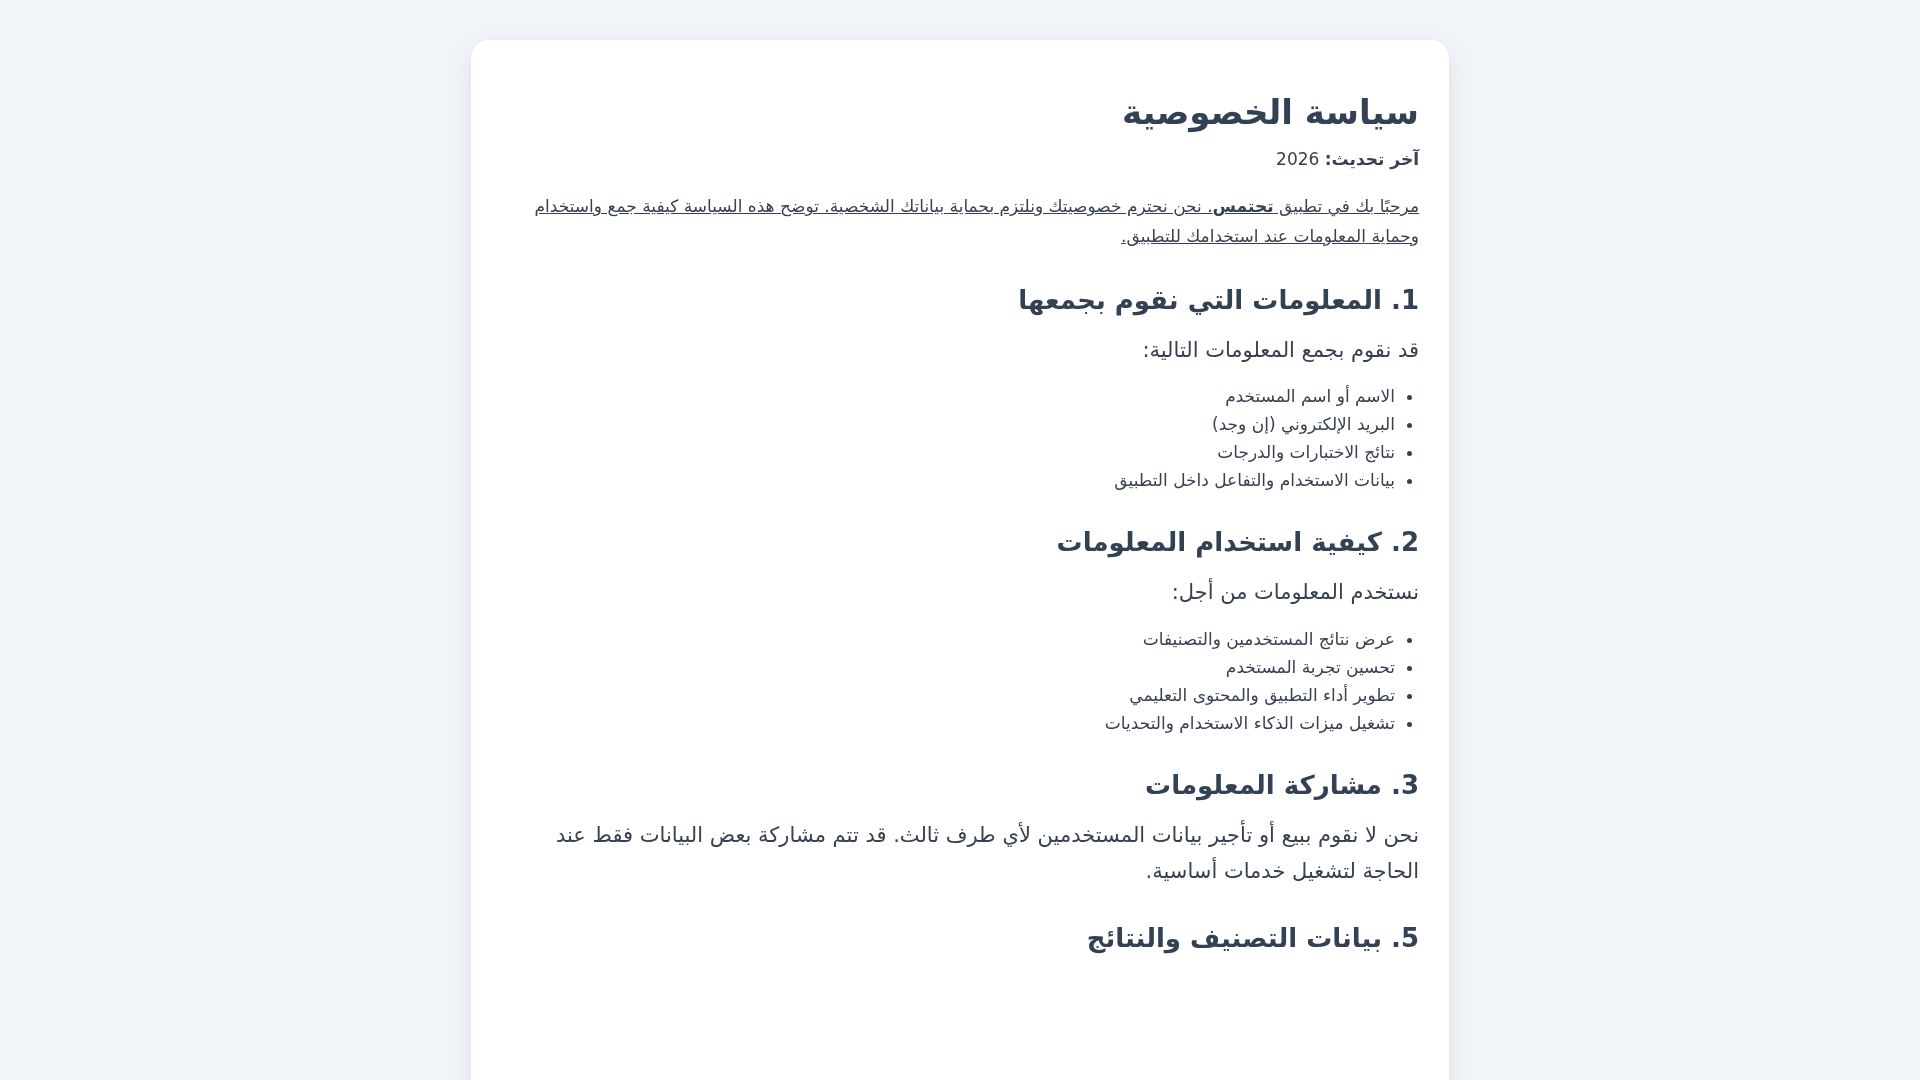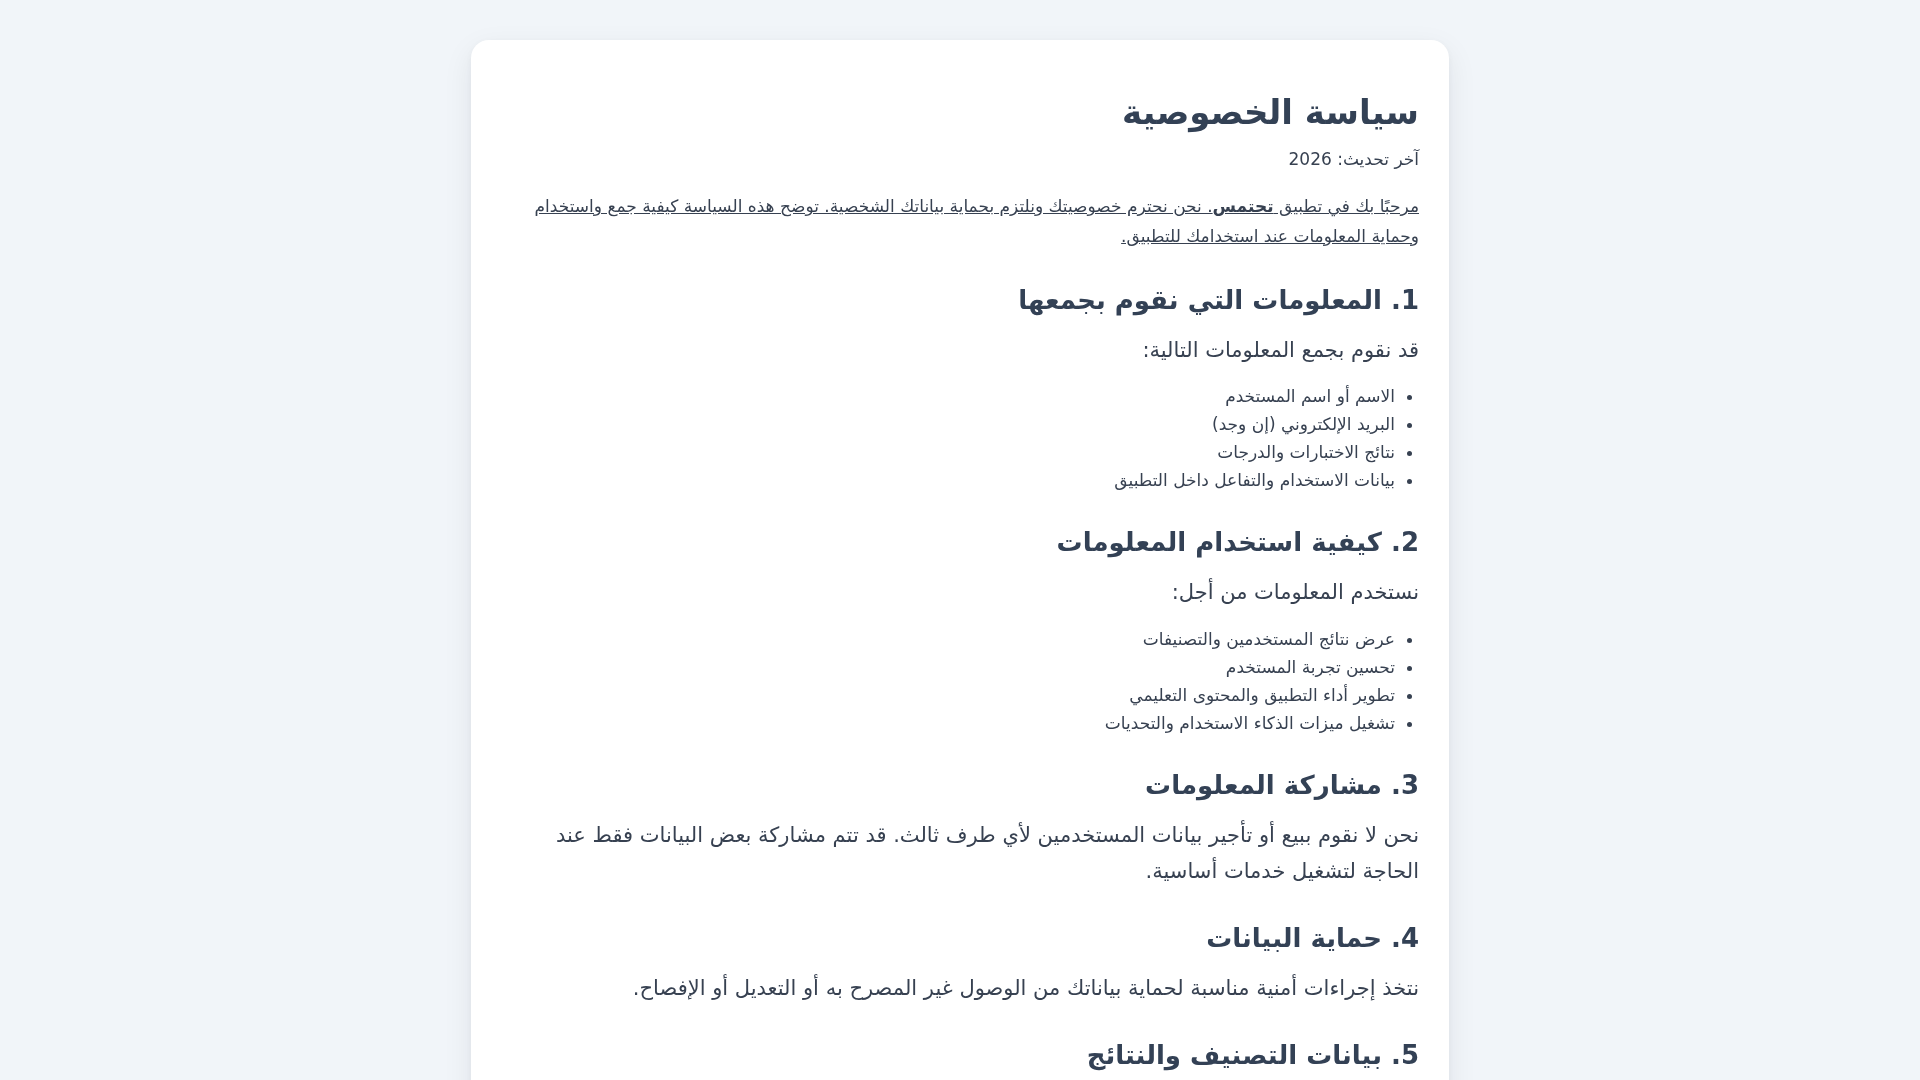--- a/index.html
+++ b/index.html
@@ -30,21 +30,21 @@
     color: #334155;
     line-height: 1.2;
     margin: 0 0 14px 0;
   }
   .meta {
     font-size: 17px;
     color: #374151;
     line-height: 1.5;
     margin: 0 0 20px 0;
   }
-  .meta strong { font-weight: normal; }
+  .meta strong { font-weight: bold; }
   p.body-text {
     font-size: 17px;
     line-height: 1.75;
     color: #374151;
     margin: 0;
     text-decoration: underline;
   }
   p.body-text strong { font-weight: bold; }
   h2.section-heading {
     font-size: 26px;
@@ -103,23 +103,19 @@
         <li>تطوير أداء التطبيق والمحتوى التعليمي</li>
         <li>تشغيل ميزات الذكاء الاستخدام والتحديات</li>
       </ul>
     </section>
 
     <section>
       <h2 class="section-heading">3. مشاركة المعلومات</h2>
       <p class="section-body">نحن لا نقوم ببيع أو تأجير بيانات المستخدمين لأي طرف ثالث. قد تتم مشاركة بعض البيانات فقط عند الحاجة لتشغيل خدمات أساسية.</p>
     </section>
 
-    <section>
-      <h2 class="section-heading">4. حماية البيانات</h2>
-      <p class="section-body">نتخذ إجراءات أمنية مناسبة لحماية بياناتك من الوصول غير المصرح به أو التعديل أو الإفصاح.</p>
-    </section>
 
     <section>
       <h2 class="section-heading">5. بيانات التصنيف والنتائج</h2>
     </section>
 
   </div>
 </div>
 
 </body></html>

